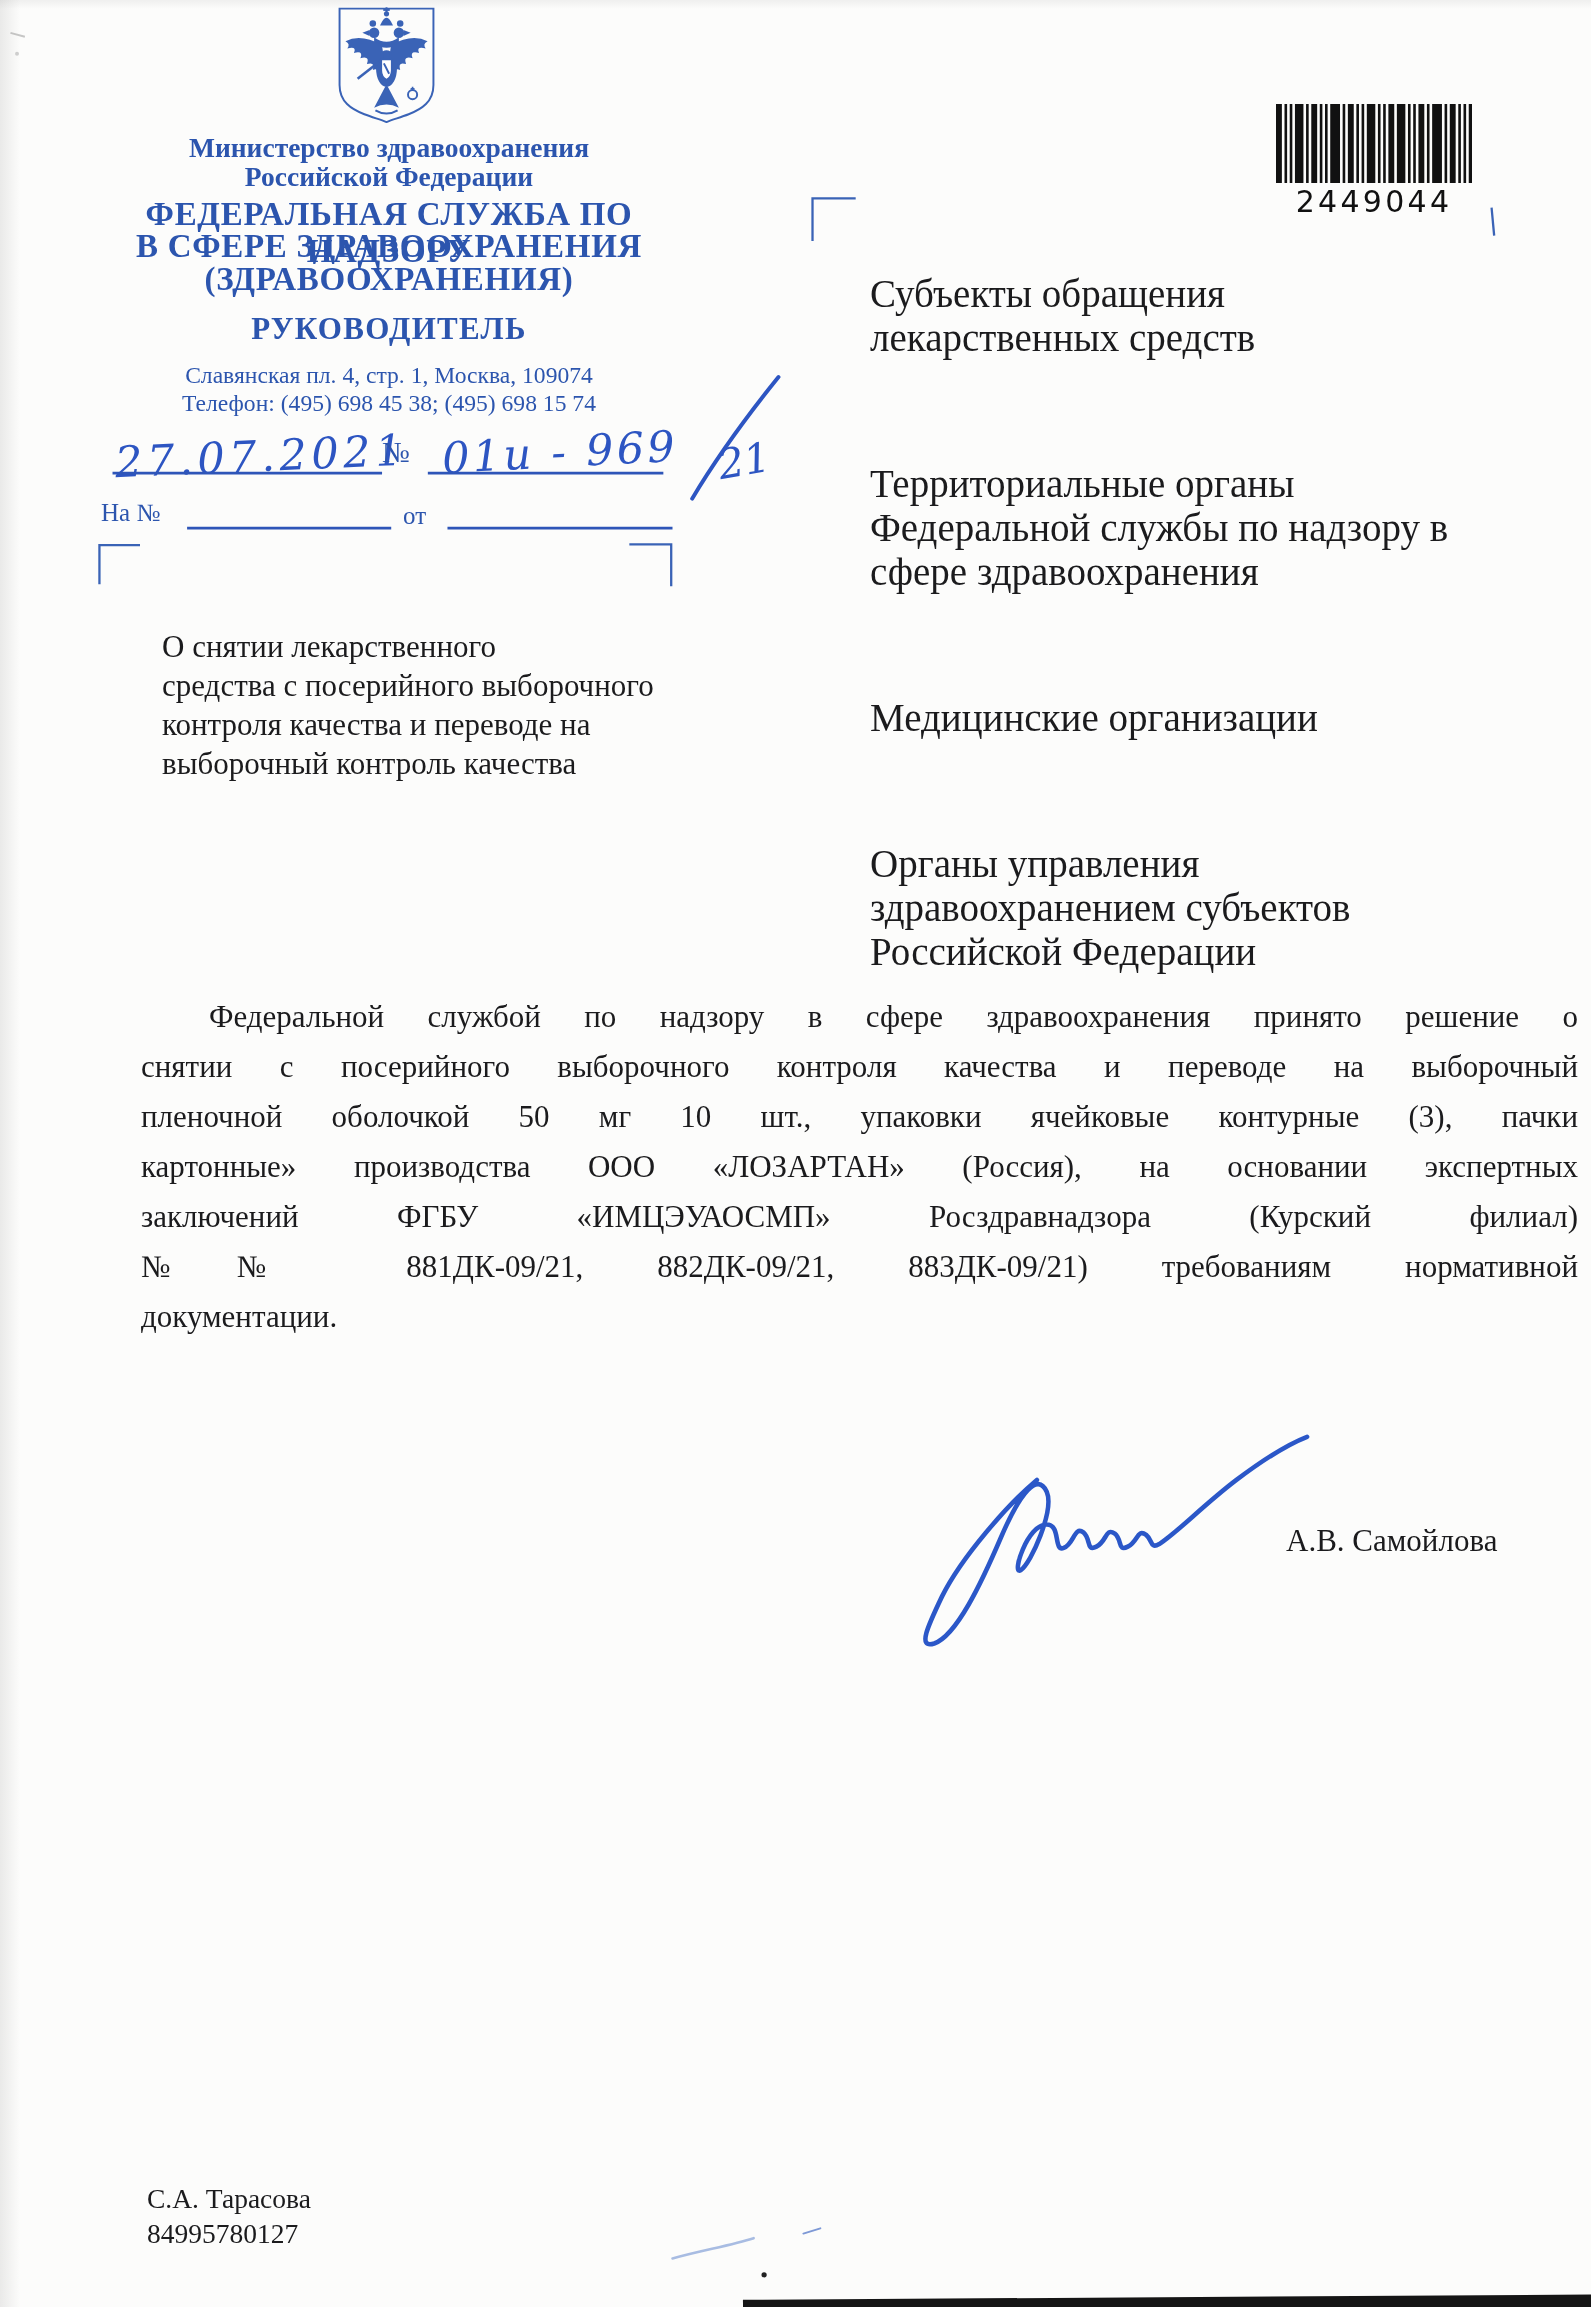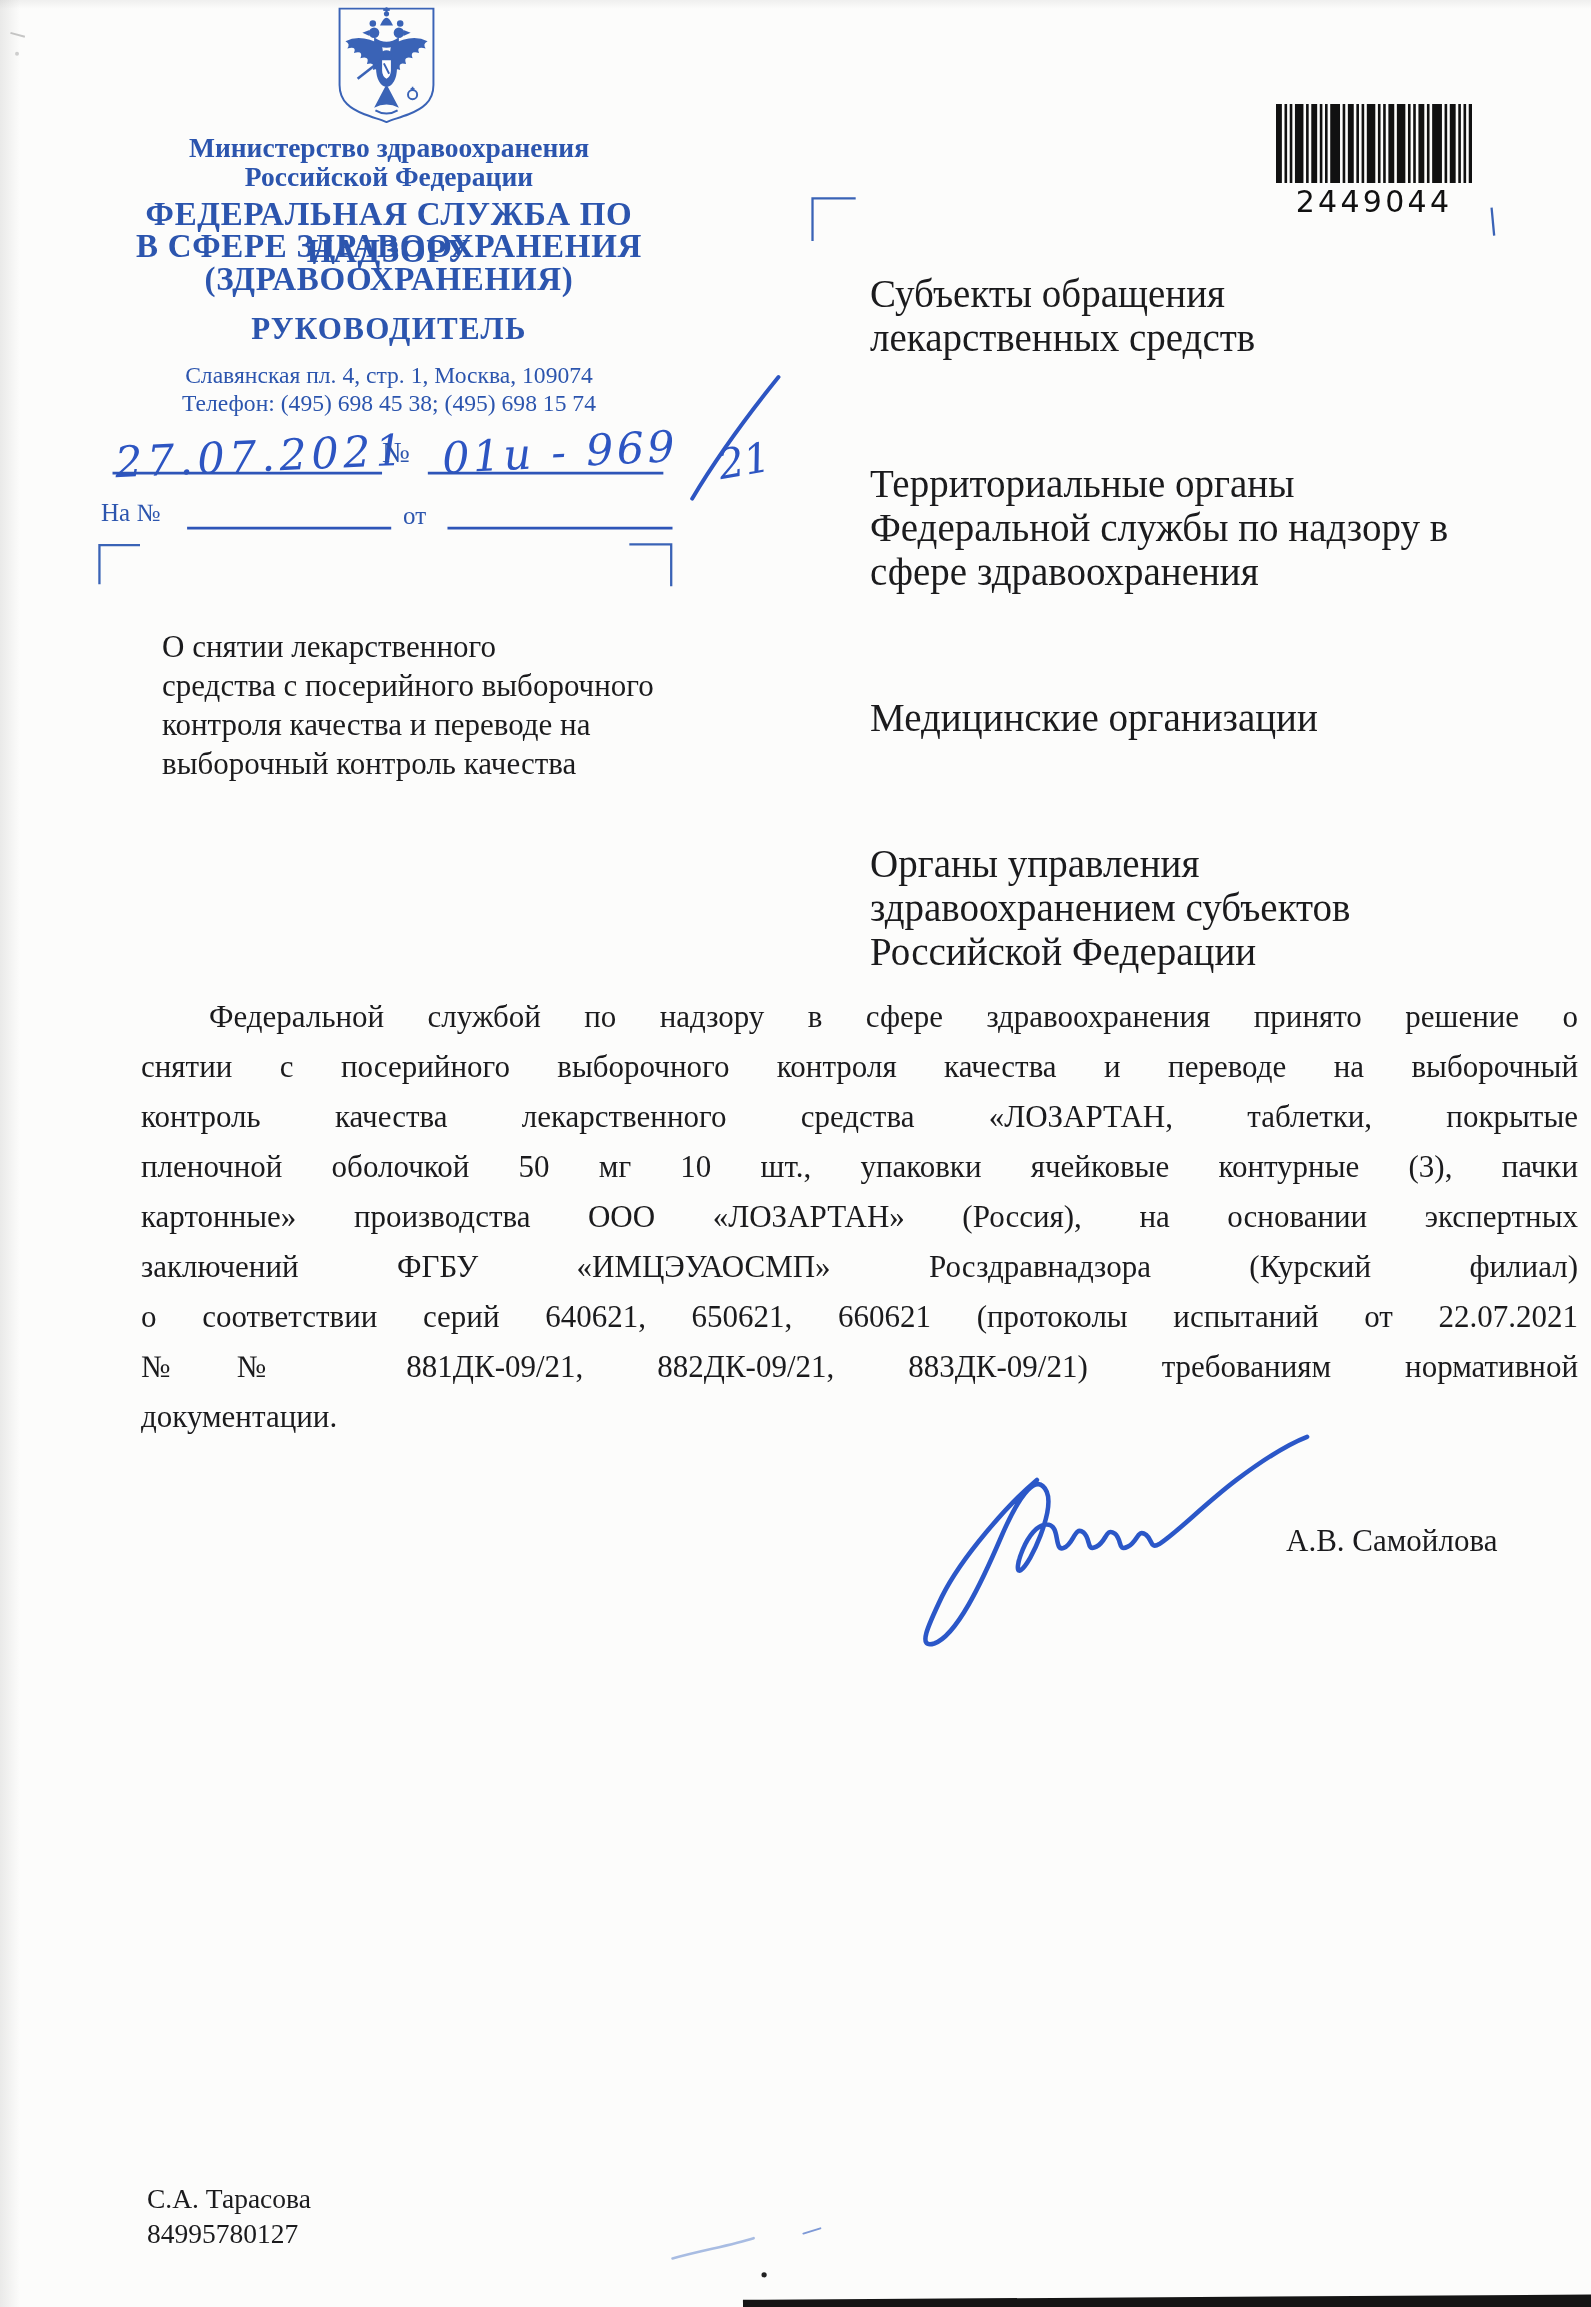--- a/index.html
+++ b/index.html
@@ -161,25 +161,23 @@
   </div>
 
   <div class="subject">О снятии лекарственного
 средства с посерийного выборочного
 контроля качества и переводе на
 выборочный контроль качества</div>
 
   <div class="body-text">
     <div class="jline jline-first">Федеральной службой по надзору в сфере здравоохранения принято решение о</div>
     <div class="jline">снятии с посерийного выборочного контроля качества и переводе на выборочный</div>
-    <div class="jline">контроль качества лекарственного средства «ЛОЗАРТАН, таблетки, покрытые</div>
     <div class="jline">пленочной оболочкой 50 мг 10 шт., упаковки ячейковые контурные (3), пачки</div>
     <div class="jline">картонные» производства ООО «ЛОЗАРТАН» (Россия), на основании экспертных</div>
     <div class="jline">заключений ФГБУ «ИМЦЭУАОСМП» Росздравнадзора (Курский филиал)</div>
-    <div class="jline">о соответствии серий 640621, 650621, 660621 (протоколы испытаний от 22.07.2021</div>
     <div class="jline">№№ 881ДК-09/21, 882ДК-09/21, 883ДК-09/21) требованиям нормативной</div>
     <div class="jline jline-last">документации.</div>
   </div>
 
   <div class="sig-name">А.В. Самойлова</div>
 
   <div class="footer">
     <div>С.А. Тарасова</div>
     <div>84995780127</div>
   </div>

